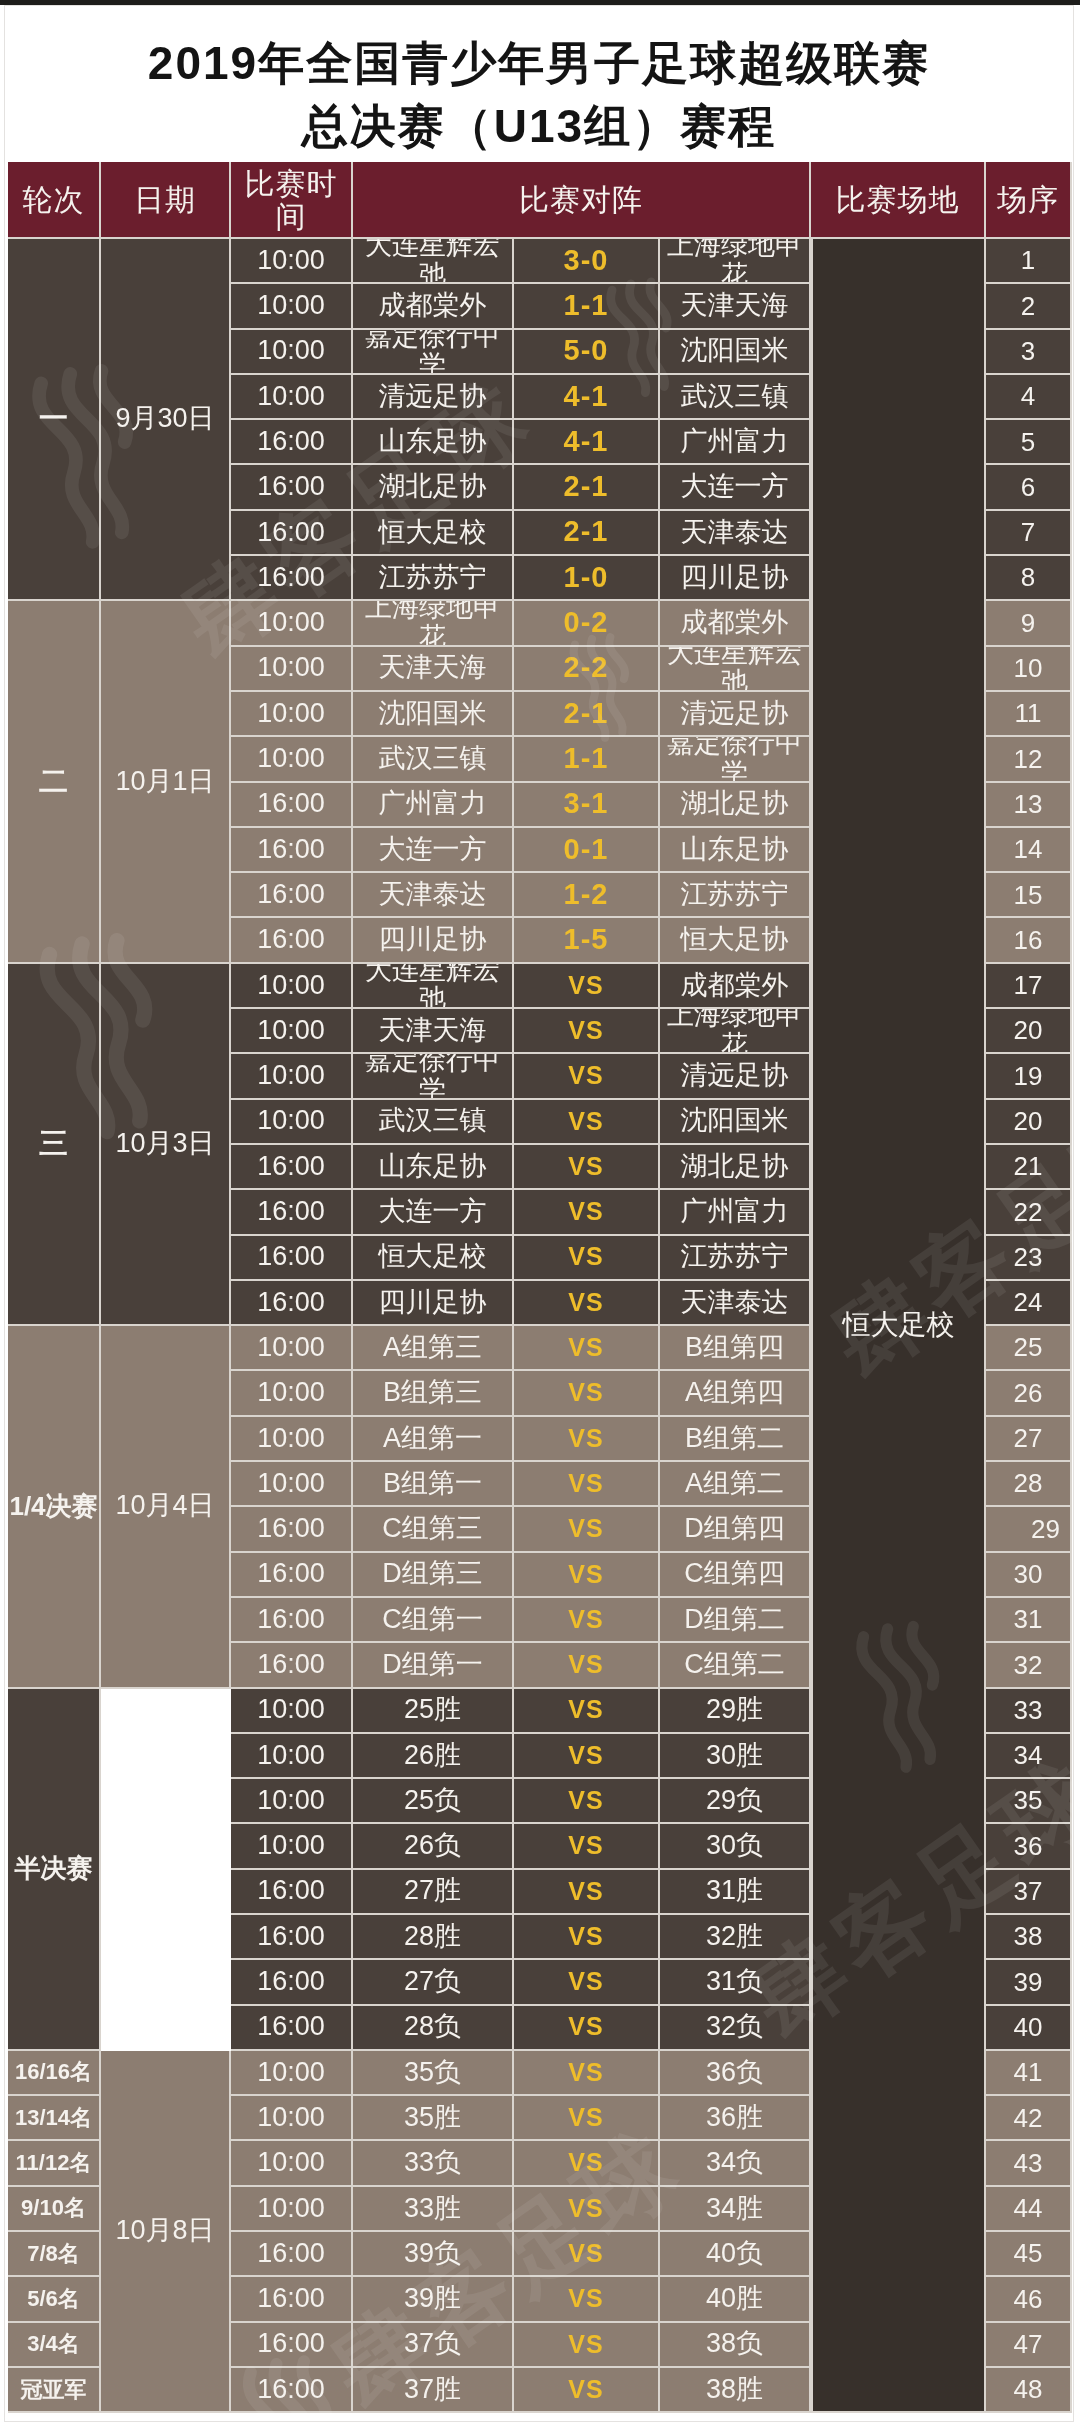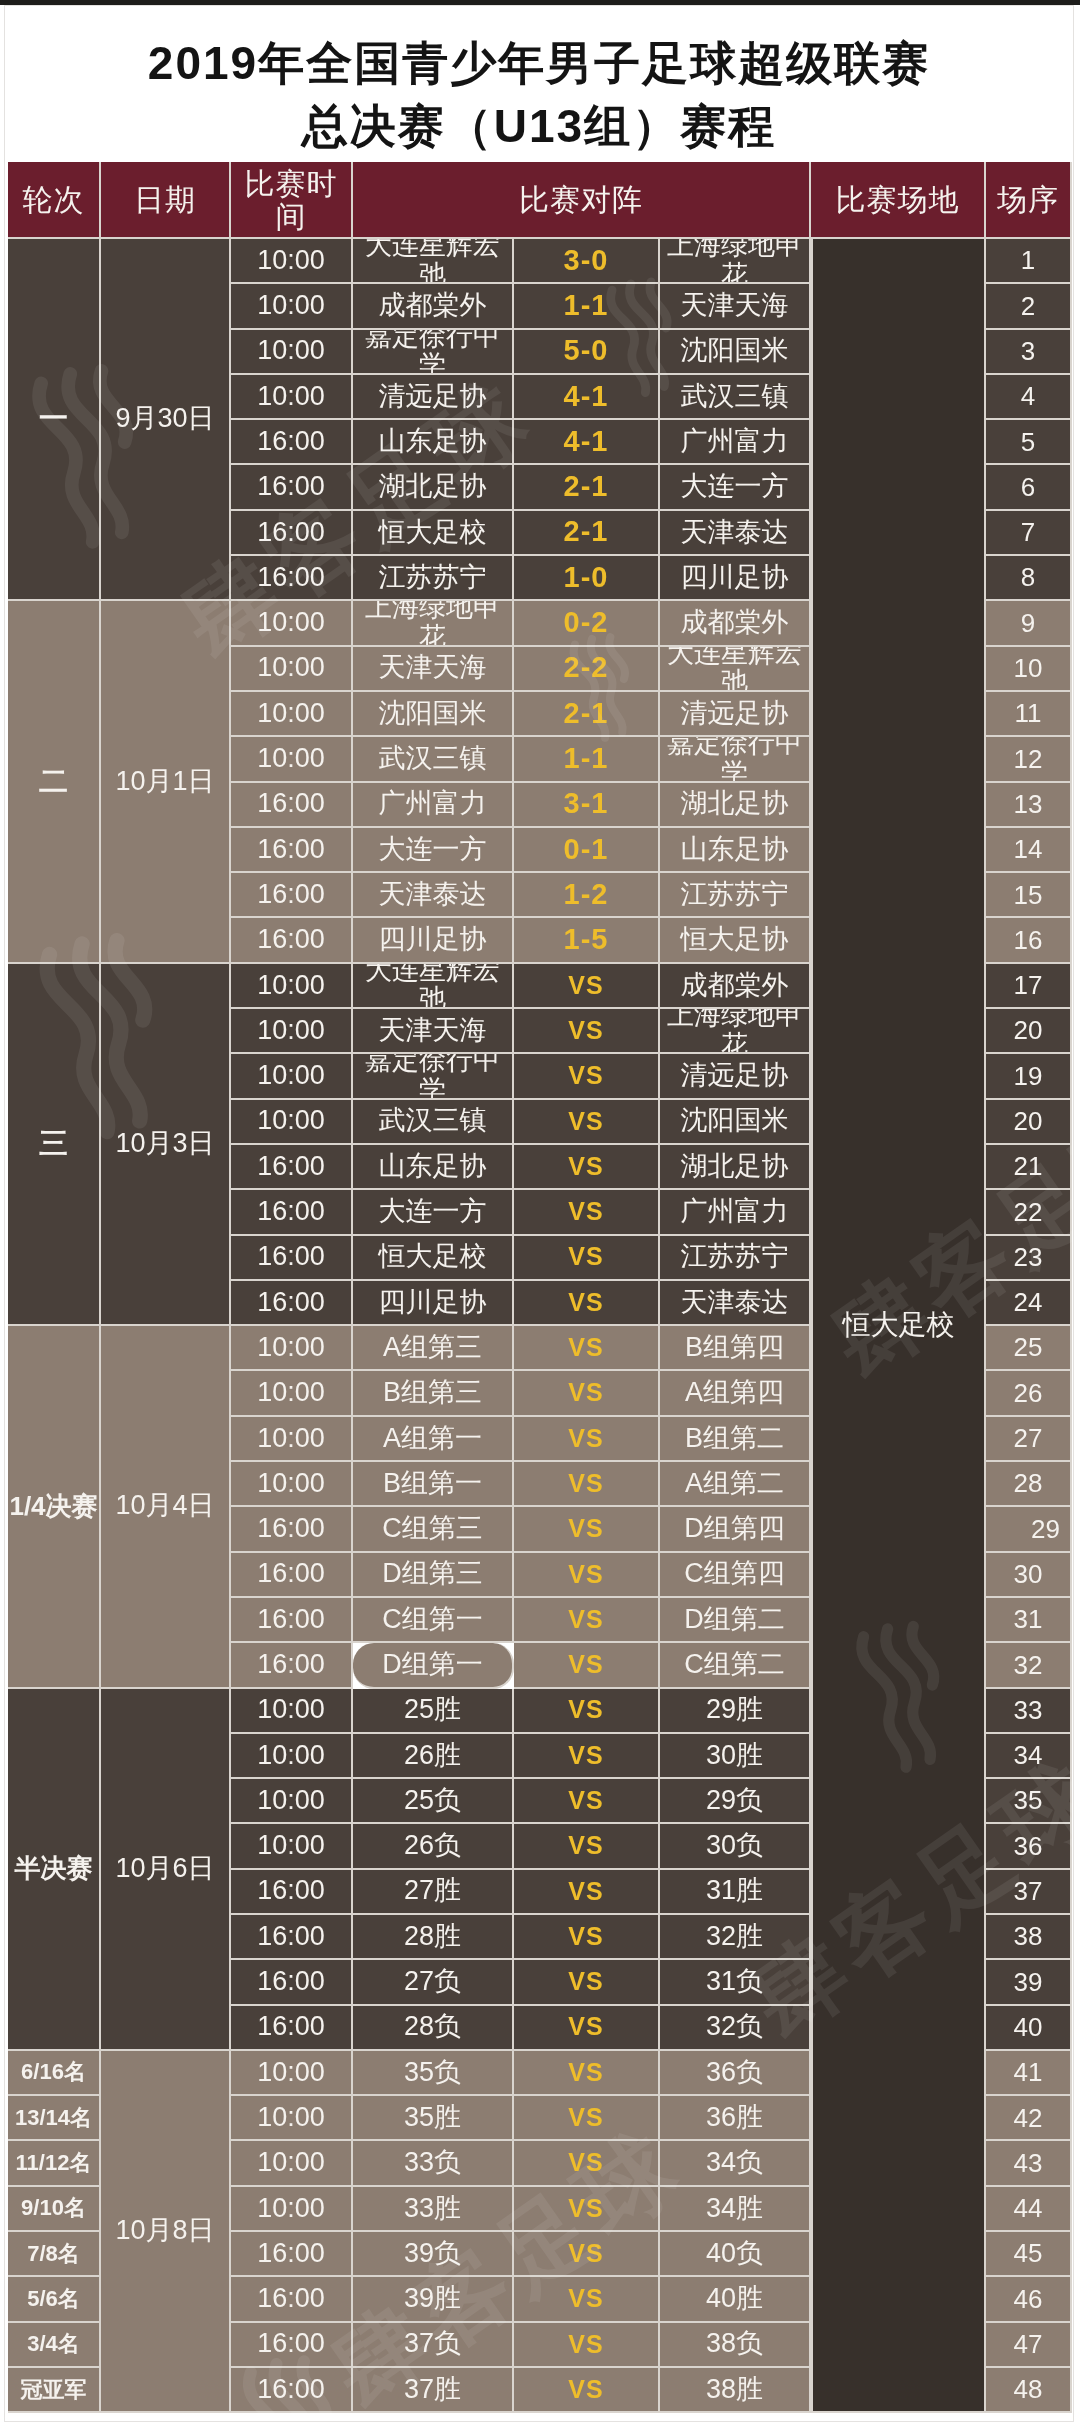--- a/index.html
+++ b/index.html
@@ -274,26 +274,25 @@
       <div class="cell team light" style="grid-area: 31 / 4 / span 1;">D组第三</div>
       <div class="cell mid vs light" style="grid-area: 31 / 5 / span 1;">VS</div>
       <div class="cell team light" style="grid-area: 31 / 6 / span 1;">C组第四</div>
       <div class="cell order light" style="grid-area: 31 / 8 / span 1;">30</div>
       <div class="cell time light" style="grid-area: 32 / 3 / span 1;">16:00</div>
       <div class="cell team light" style="grid-area: 32 / 4 / span 1;">C组第一</div>
       <div class="cell mid vs light" style="grid-area: 32 / 5 / span 1;">VS</div>
       <div class="cell team light" style="grid-area: 32 / 6 / span 1;">D组第二</div>
       <div class="cell order light" style="grid-area: 32 / 8 / span 1;">31</div>
       <div class="cell time light" style="grid-area: 33 / 3 / span 1;">16:00</div>
-      <div class="cell team light" style="grid-area: 33 / 4 / span 1; border-radius: 21px;">D组第一</div>
+      <div class="cell team light" style="grid-area: 33 / 4 / span 1;">D组第一</div>
       <div class="cell mid vs light" style="grid-area: 33 / 5 / span 1;">VS</div>
       <div class="cell team light" style="grid-area: 33 / 6 / span 1;">C组第二</div>
       <div class="cell order light" style="grid-area: 33 / 8 / span 1;">32</div>
       <div class="cell round dark small" style="grid-area: 34 / 1 / span 8;">半决赛</div>
-      <div class="cell date dark" style="grid-area: 34 / 2 / span 8;">10月6日</div>
       <div class="cell time dark" style="grid-area: 34 / 3 / span 1;">10:00</div>
       <div class="cell team dark" style="grid-area: 34 / 4 / span 1;">25胜</div>
       <div class="cell mid vs dark" style="grid-area: 34 / 5 / span 1;">VS</div>
       <div class="cell team dark" style="grid-area: 34 / 6 / span 1;">29胜</div>
       <div class="cell order dark" style="grid-area: 34 / 8 / span 1;">33</div>
       <div class="cell time dark" style="grid-area: 35 / 3 / span 1;">10:00</div>
       <div class="cell team dark" style="grid-area: 35 / 4 / span 1;">26胜</div>
       <div class="cell mid vs dark" style="grid-area: 35 / 5 / span 1;">VS</div>
       <div class="cell team dark" style="grid-area: 35 / 6 / span 1;">30胜</div>
       <div class="cell order dark" style="grid-area: 35 / 8 / span 1;">34</div>
@@ -321,21 +320,21 @@
       <div class="cell team dark" style="grid-area: 40 / 4 / span 1;">27负</div>
       <div class="cell mid vs dark" style="grid-area: 40 / 5 / span 1;">VS</div>
       <div class="cell team dark" style="grid-area: 40 / 6 / span 1;">31负</div>
       <div class="cell order dark" style="grid-area: 40 / 8 / span 1;">39</div>
       <div class="cell time dark" style="grid-area: 41 / 3 / span 1;">16:00</div>
       <div class="cell team dark" style="grid-area: 41 / 4 / span 1;">28负</div>
       <div class="cell mid vs dark" style="grid-area: 41 / 5 / span 1;">VS</div>
       <div class="cell team dark" style="grid-area: 41 / 6 / span 1;">32负</div>
       <div class="cell order dark" style="grid-area: 41 / 8 / span 1;">40</div>
       <div class="cell date light" style="grid-area: 42 / 2 / span 8;">10月8日</div>
-      <div class="cell round tiny light" style="grid-area: 42 / 1 / span 1;">6/16名</div>
+      <div class="cell round tiny light" style="grid-area: 42 / 1 / span 1;">16/16名</div>
       <div class="cell time light" style="grid-area: 42 / 3 / span 1;">10:00</div>
       <div class="cell team light" style="grid-area: 42 / 4 / span 1;">35负</div>
       <div class="cell mid vs light" style="grid-area: 42 / 5 / span 1;">VS</div>
       <div class="cell team light" style="grid-area: 42 / 6 / span 1;">36负</div>
       <div class="cell order light" style="grid-area: 42 / 8 / span 1;">41</div>
       <div class="cell round tiny light" style="grid-area: 43 / 1 / span 1;">13/14名</div>
       <div class="cell time light" style="grid-area: 43 / 3 / span 1;">10:00</div>
       <div class="cell team light" style="grid-area: 43 / 4 / span 1;">35胜</div>
       <div class="cell mid vs light" style="grid-area: 43 / 5 / span 1;">VS</div>
       <div class="cell team light" style="grid-area: 43 / 6 / span 1;">36胜</div>

